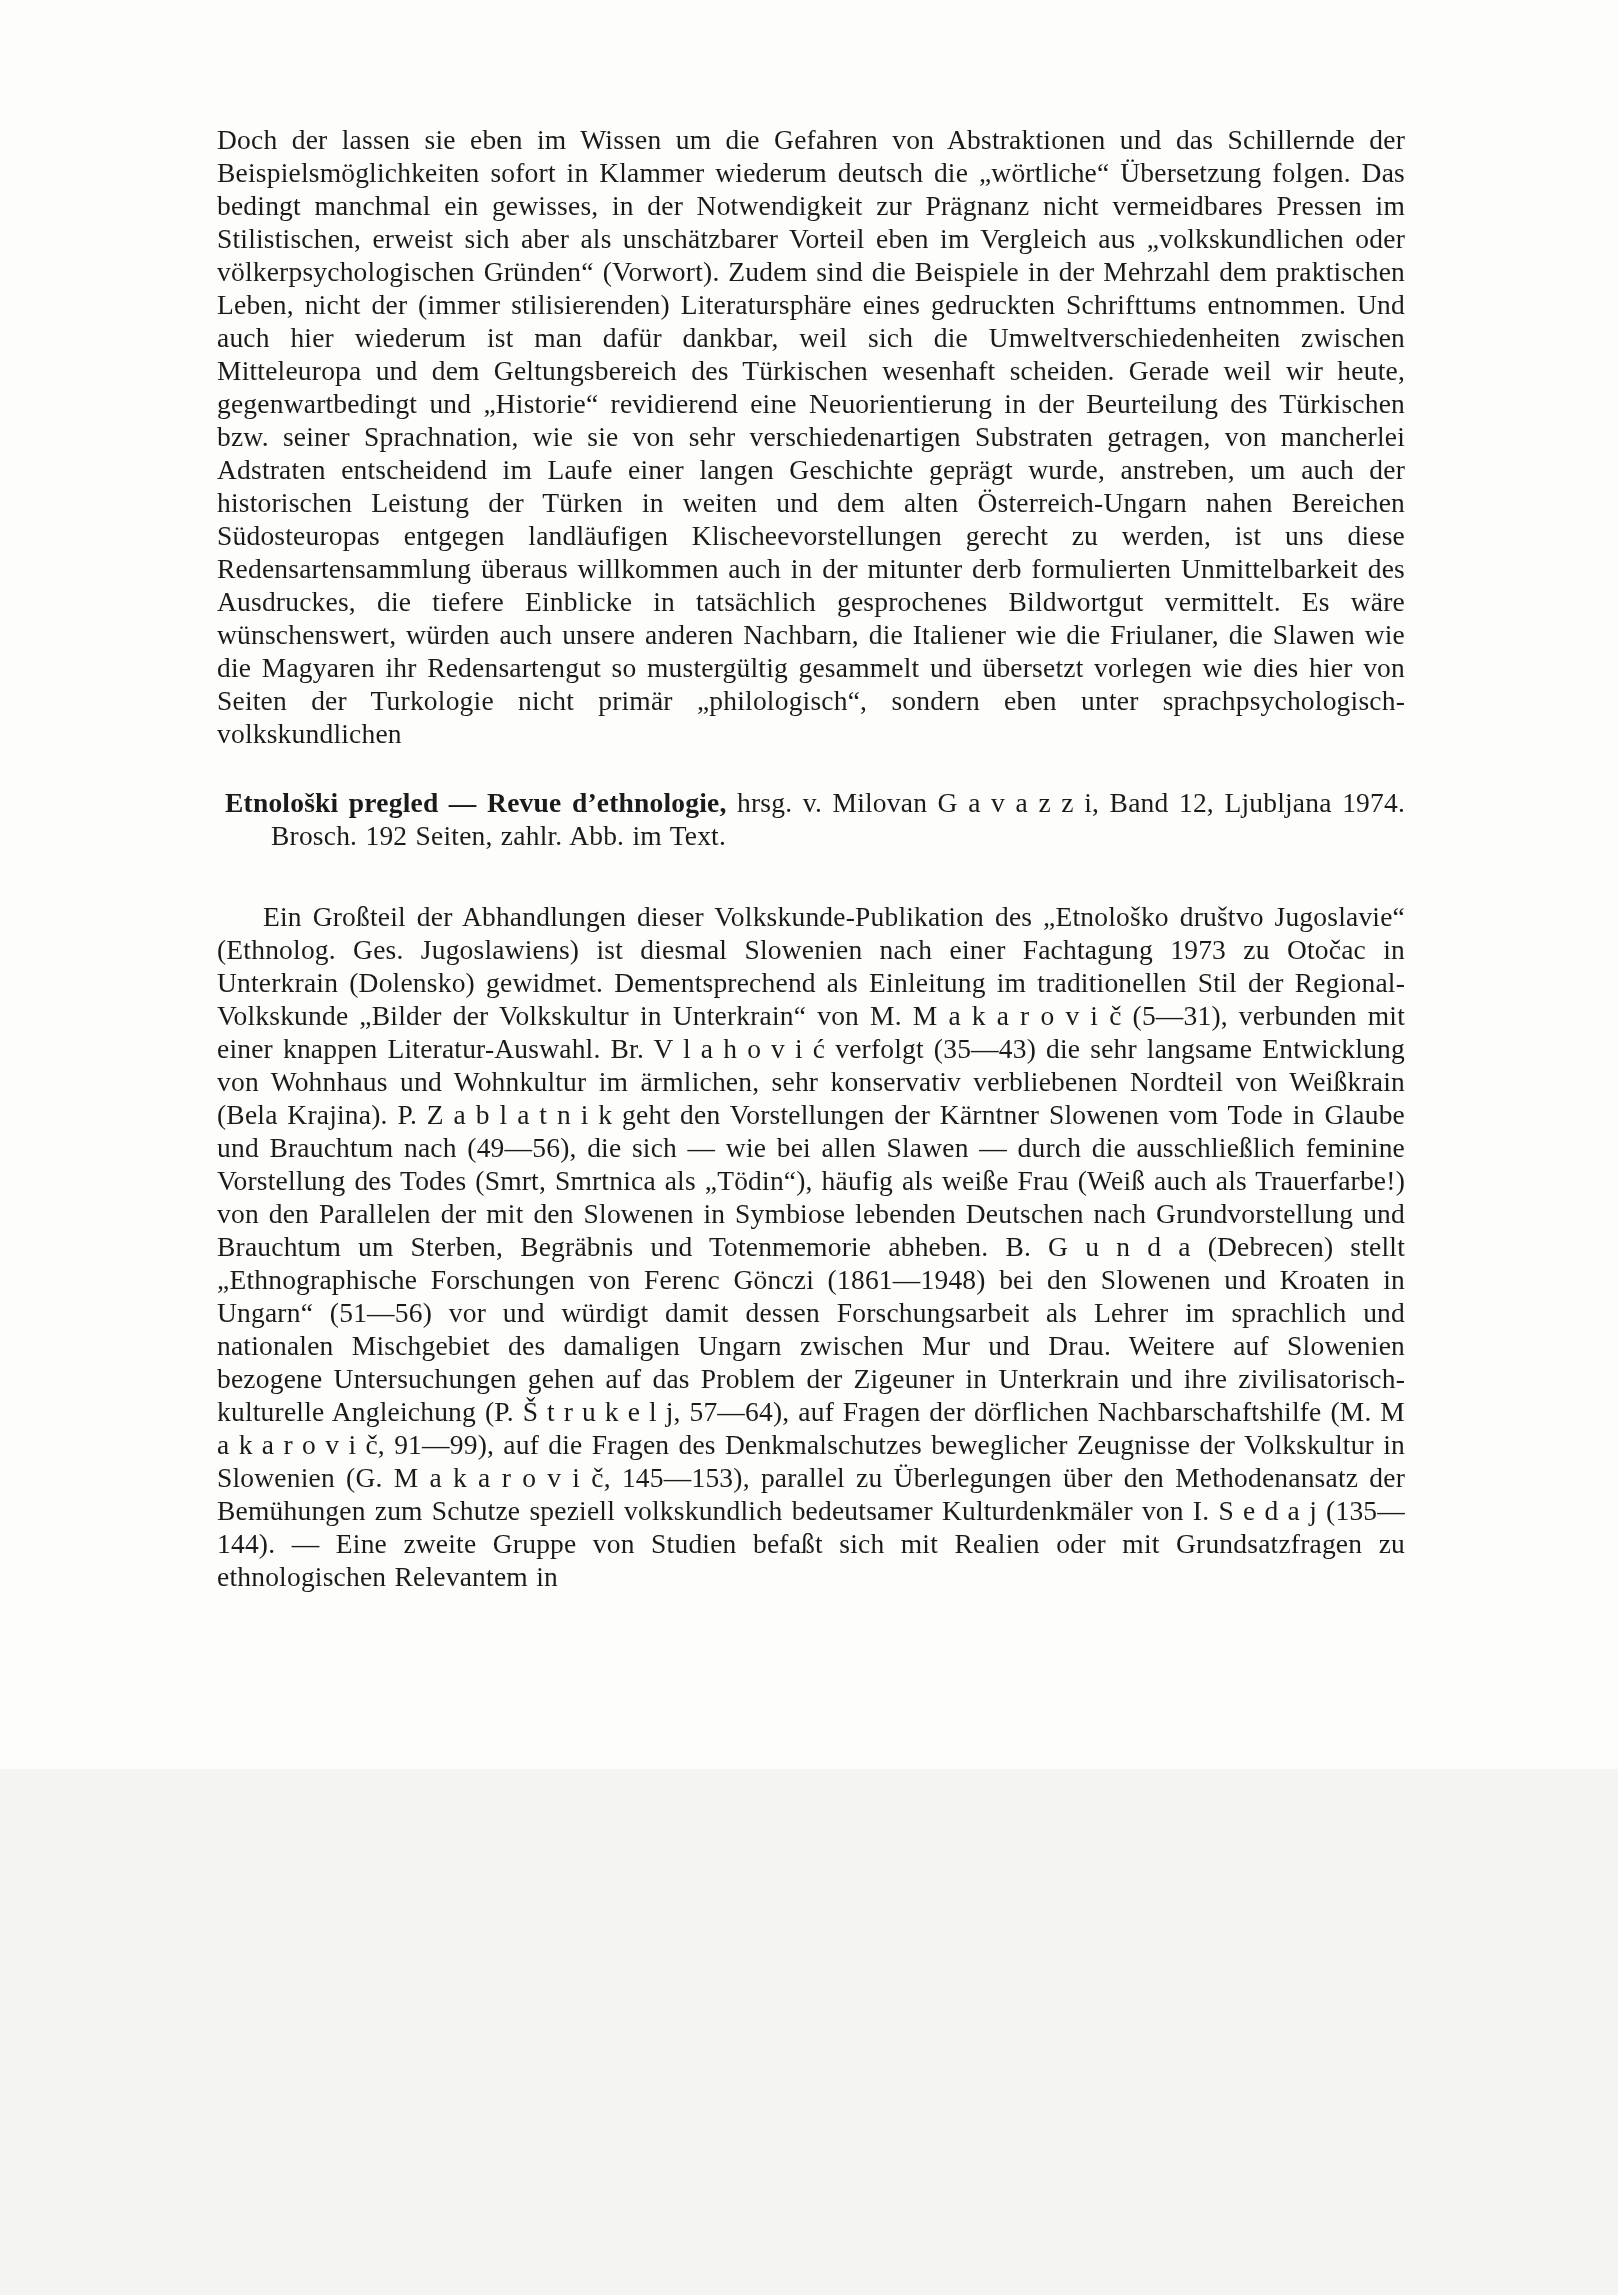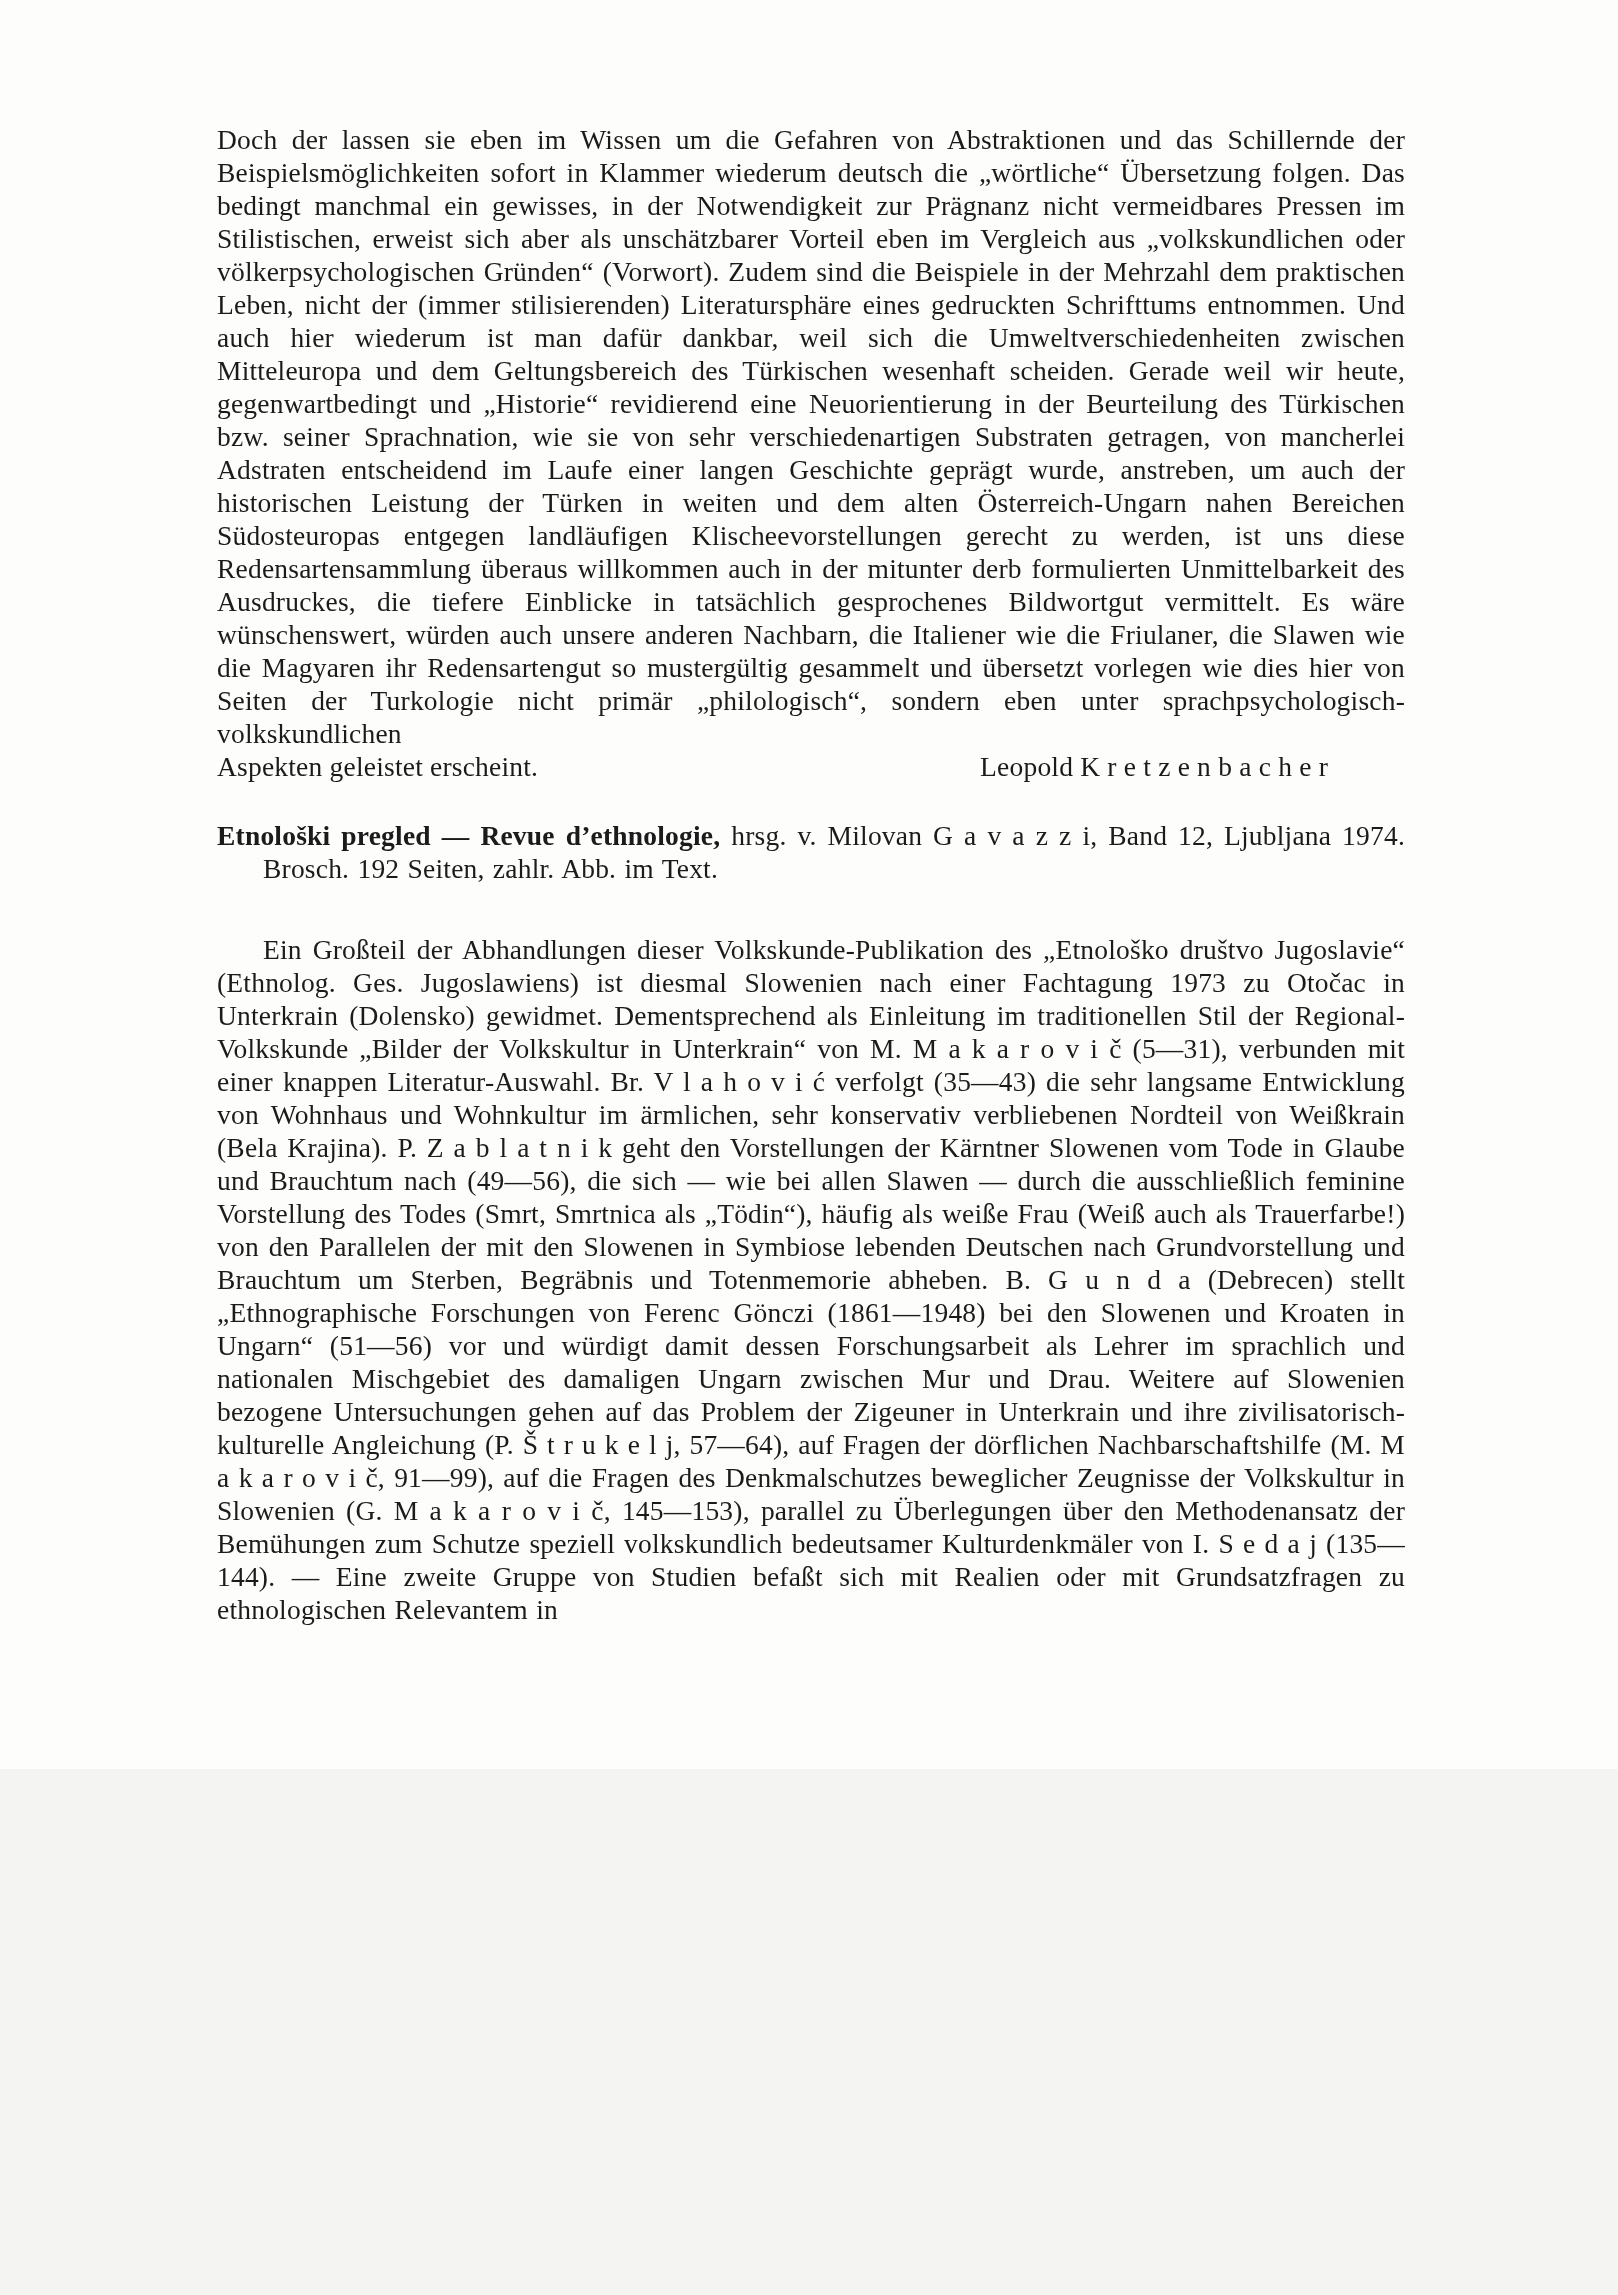--- a/index.html
+++ b/index.html
@@ -38,21 +38,21 @@
     font-size: 27.5px;
     line-height: 33px;
     letter-spacing: 0.2px;
   }
   .bib-entry {
     font-size: 27.5px;
     line-height: 33px;
     letter-spacing: 0.2px;
     word-spacing: 1.2px;
     text-align: justify;
-    margin: 36px 0 0 0;
+    margin: 36px 0 0 8px;
     padding-left: 46px;
     text-indent: -46px;
   }
   .bib-entry b {
     font-weight: bold;
   }
   .second-par {
     margin-top: 48px;
     text-indent: 46px;
   }
@@ -66,24 +66,20 @@
   }
 </style>
 </head>
 <body>
 
 <div class="page">
   <div class="text-block">
 
     <p class="body-par">Doch der lassen sie eben im Wissen um die Gefahren von Abstraktionen und das Schillernde der Beispielsmöglichkeiten sofort in Klammer wiederum deutsch die „wörtliche“ Übersetzung folgen. Das bedingt manchmal ein gewisses, in der Notwendigkeit zur Prägnanz nicht vermeidbares Pressen im Stilistischen, erweist sich aber als unschätzbarer Vorteil eben im Vergleich aus „volkskundlichen oder völkerpsychologischen Gründen“ (Vorwort). Zudem sind die Beispiele in der Mehrzahl dem praktischen Leben, nicht der (immer stilisierenden) Literatursphäre eines gedruckten Schrifttums entnommen. Und auch hier wiederum ist man dafür dankbar, weil sich die Umweltverschiedenheiten zwischen Mitteleuropa und dem Geltungsbereich des Türkischen wesenhaft scheiden. Gerade weil wir heute, gegenwartbedingt und „Historie“ revidierend eine Neuorientierung in der Beurteilung des Türkischen bzw. seiner Sprachnation, wie sie von sehr verschiedenartigen Substraten getragen, von mancherlei Adstraten entscheidend im Laufe einer langen Geschichte geprägt wurde, anstreben, um auch der historischen Leistung der Türken in weiten und dem alten Österreich-Ungarn nahen Bereichen Südosteuropas entgegen landläufigen Klischeevorstellungen gerecht zu werden, ist uns diese Redensartensammlung überaus willkommen auch in der mitunter derb formulierten Unmittelbarkeit des Ausdruckes, die tiefere Einblicke in tatsächlich gesprochenes Bildwortgut vermittelt. Es wäre wünschenswert, würden auch unsere anderen Nachbarn, die Italiener wie die Friulaner, die Slawen wie die Magyaren ihr Redensartengut so mustergültig gesammelt und übersetzt vorlegen wie dies hier von Seiten der Turkologie nicht primär „philologisch“, sondern eben unter sprachpsychologisch-volkskundlichen</p>
 
-    <div class="sig-line">
-      <span>Aspekten geleistet erscheint.</span>
-      <span>Leopold  K r e t z e n b a c h e r</span>
-    </div>
 
     <p class="bib-entry"><b>Etnološki pregled — Revue d’ethnologie,</b><span> hrsg. v. Milovan G a v a z z i, Band 12, Ljubljana 1974. Brosch. 192 Seiten, zahlr. Abb. im Text.</span></p>
 
     <p class="body-par second-par">Ein Großteil der Abhandlungen dieser Volkskunde-Publikation des „Etnološko društvo Jugoslavie“ (Ethnolog. Ges. Jugoslawiens) ist diesmal Slowenien nach einer Fachtagung 1973 zu Otočac in Unterkrain (Dolensko) gewidmet. Dementsprechend als Einleitung im traditionellen Stil der Regional-Volkskunde „Bilder der Volkskultur in Unterkrain“ von M. M a k a r o v i č (5—31), verbunden mit einer knappen Literatur-Auswahl. Br. V l a h o v i ć verfolgt (35—43) die sehr langsame Entwicklung von Wohnhaus und Wohnkultur im ärmlichen, sehr konservativ verbliebenen Nordteil von Weißkrain (Bela Krajina). P. Z a b l a t n i k geht den Vorstellungen der Kärntner Slowenen vom Tode in Glaube und Brauchtum nach (49—56), die sich — wie bei allen Slawen — durch die ausschließlich feminine Vorstellung des Todes (Smrt, Smrtnica als „Tödin“), häufig als weiße Frau (Weiß auch als Trauerfarbe!) von den Parallelen der mit den Slowenen in Symbiose lebenden Deutschen nach Grundvorstellung und Brauchtum um Sterben, Begräbnis und Totenmemorie abheben. B. G u n d a (Debrecen) stellt „Ethnographische Forschungen von Ferenc Gönczi (1861—1948) bei den Slowenen und Kroaten in Ungarn“ (51—56) vor und würdigt damit dessen Forschungsarbeit als Lehrer im sprachlich und nationalen Mischgebiet des damaligen Ungarn zwischen Mur und Drau. Weitere auf Slowenien bezogene Untersuchungen gehen auf das Problem der Zigeuner in Unterkrain und ihre zivilisatorisch-kulturelle Angleichung (P. Š t r u k e l j, 57—64), auf Fragen der dörflichen Nachbarschaftshilfe (M. M a k a r o v i č, 91—99), auf die Fragen des Denkmalschutzes beweglicher Zeugnisse der Volkskultur in Slowenien (G. M a k a r o v i č, 145—153), parallel zu Überlegungen über den Methodenansatz der Bemühungen zum Schutze speziell volkskundlich bedeutsamer Kulturdenkmäler von I. S e d a j (135—144). — Eine zweite Gruppe von Studien befaßt sich mit Realien oder mit Grundsatzfragen zu ethnologischen Relevantem in</p>
 
   </div>
 
   <div class="page-number">73</div>
 </div>
 

